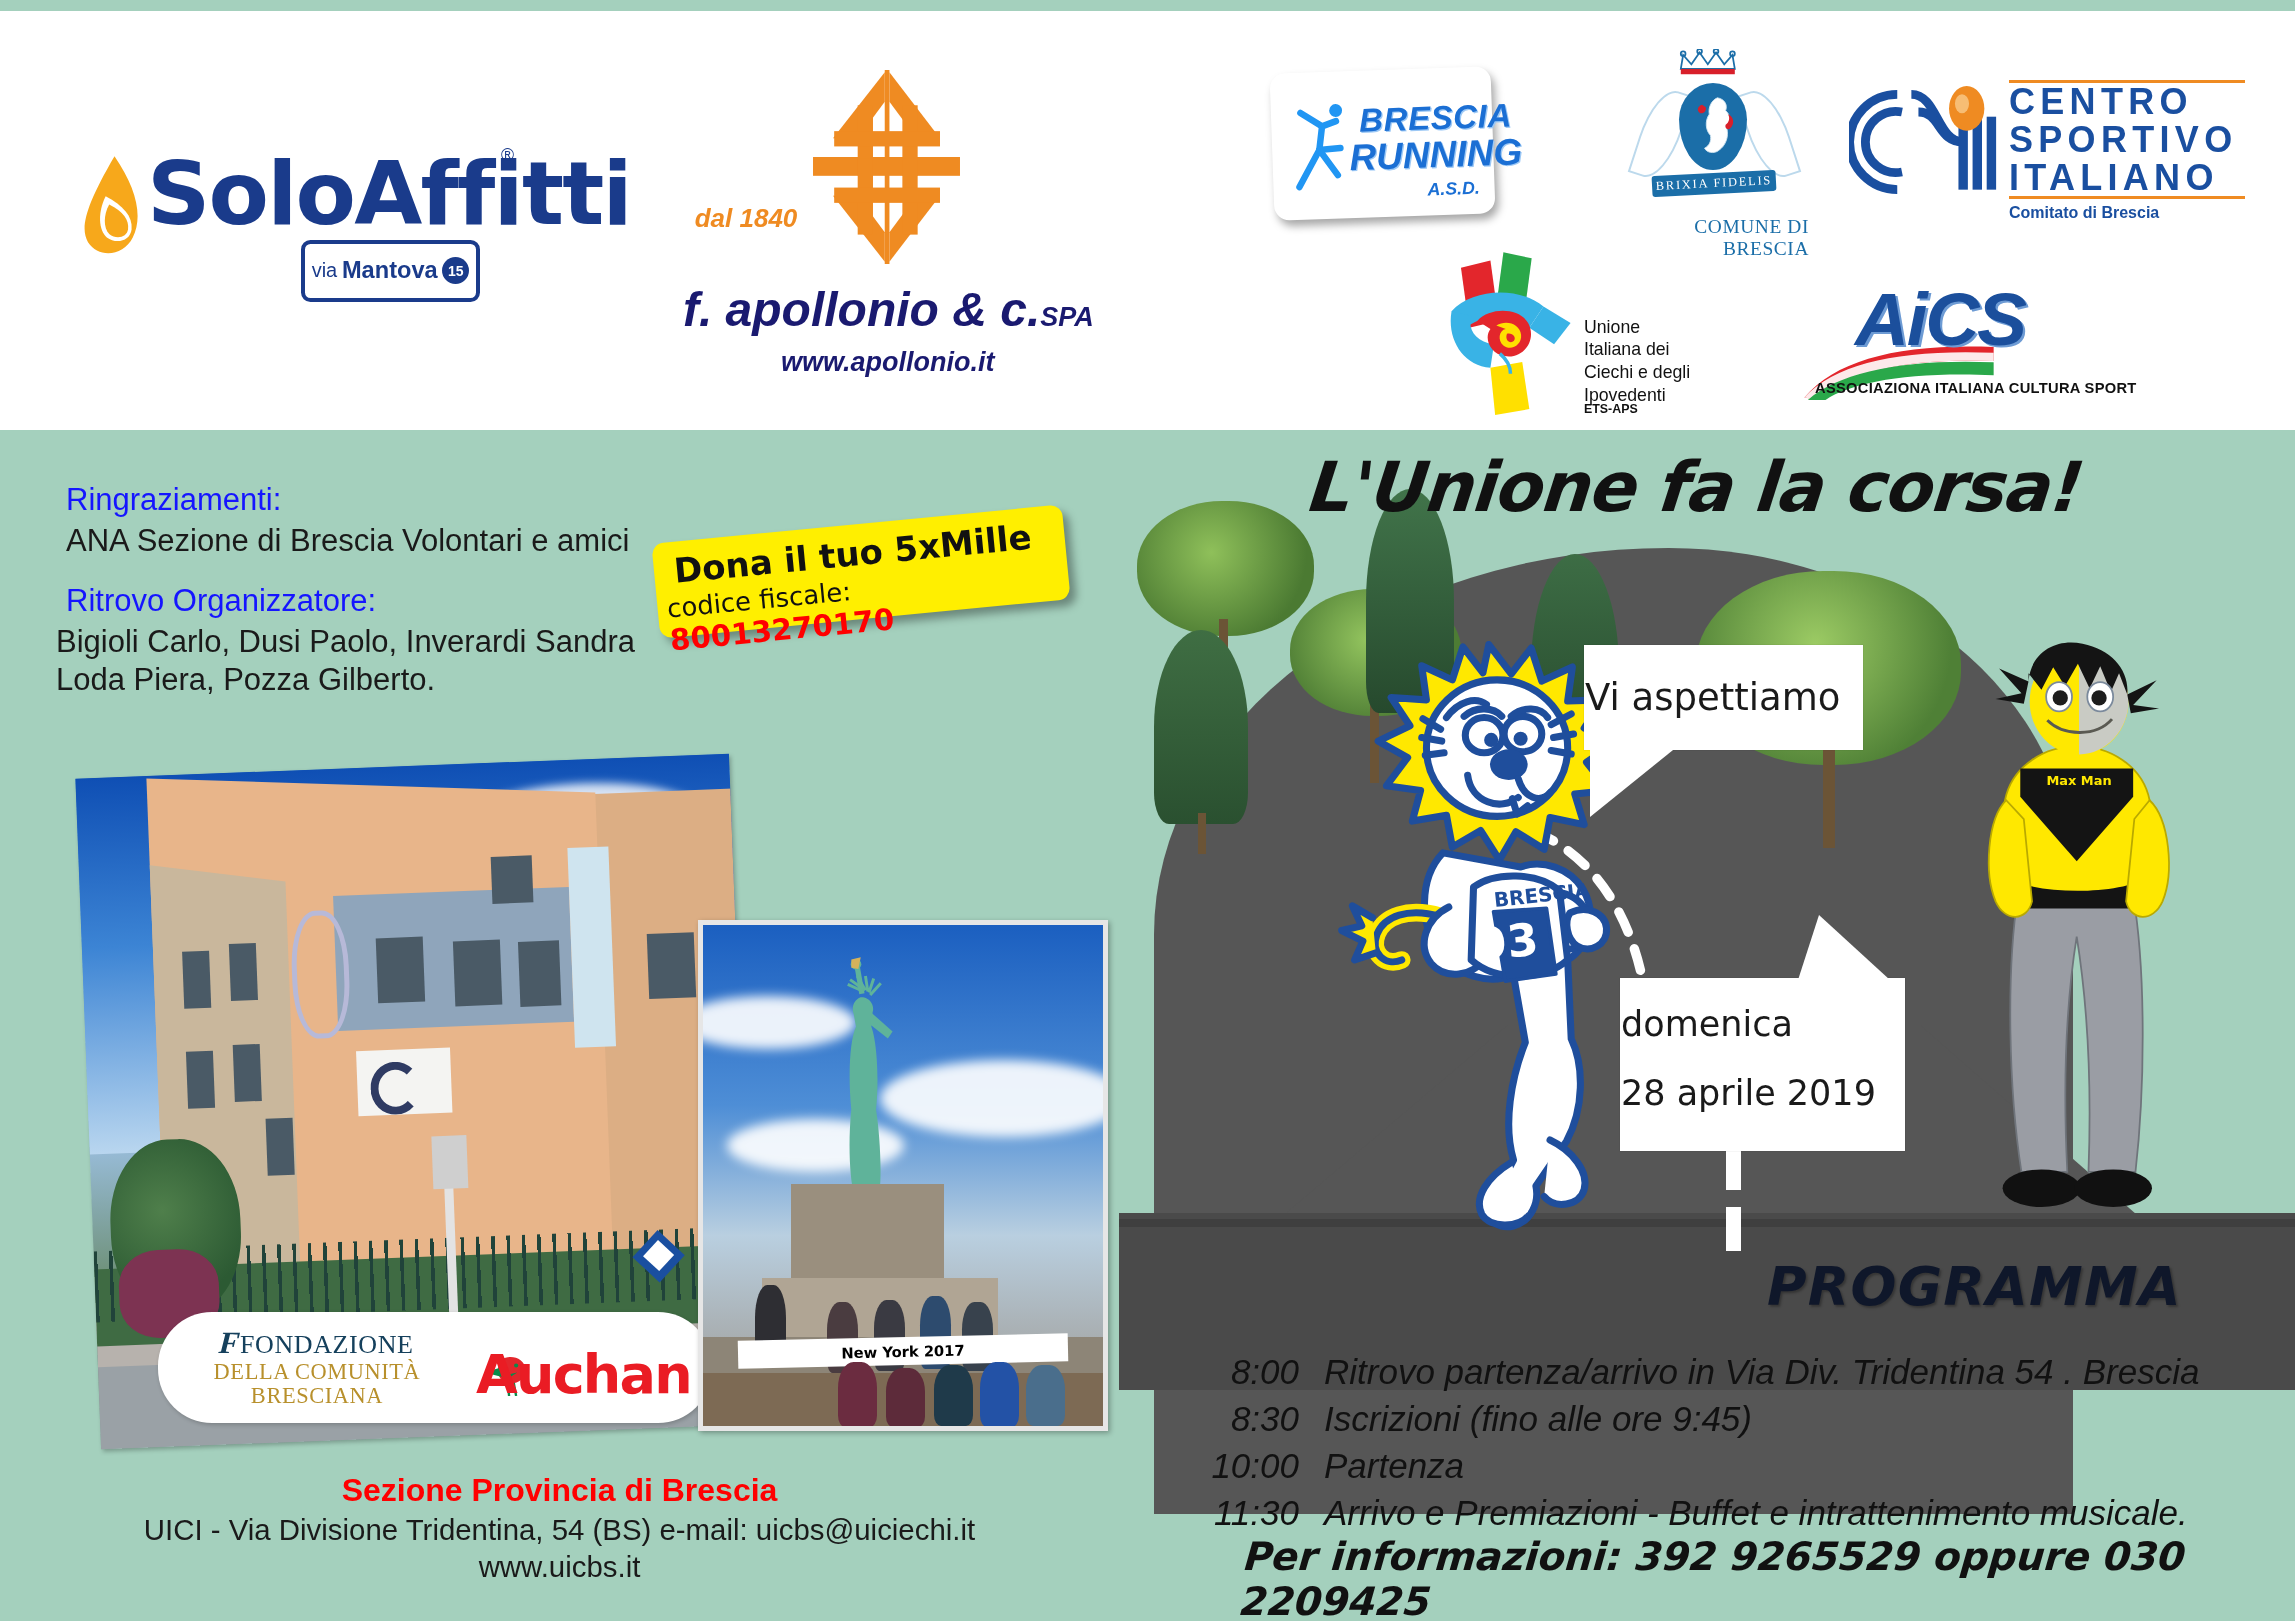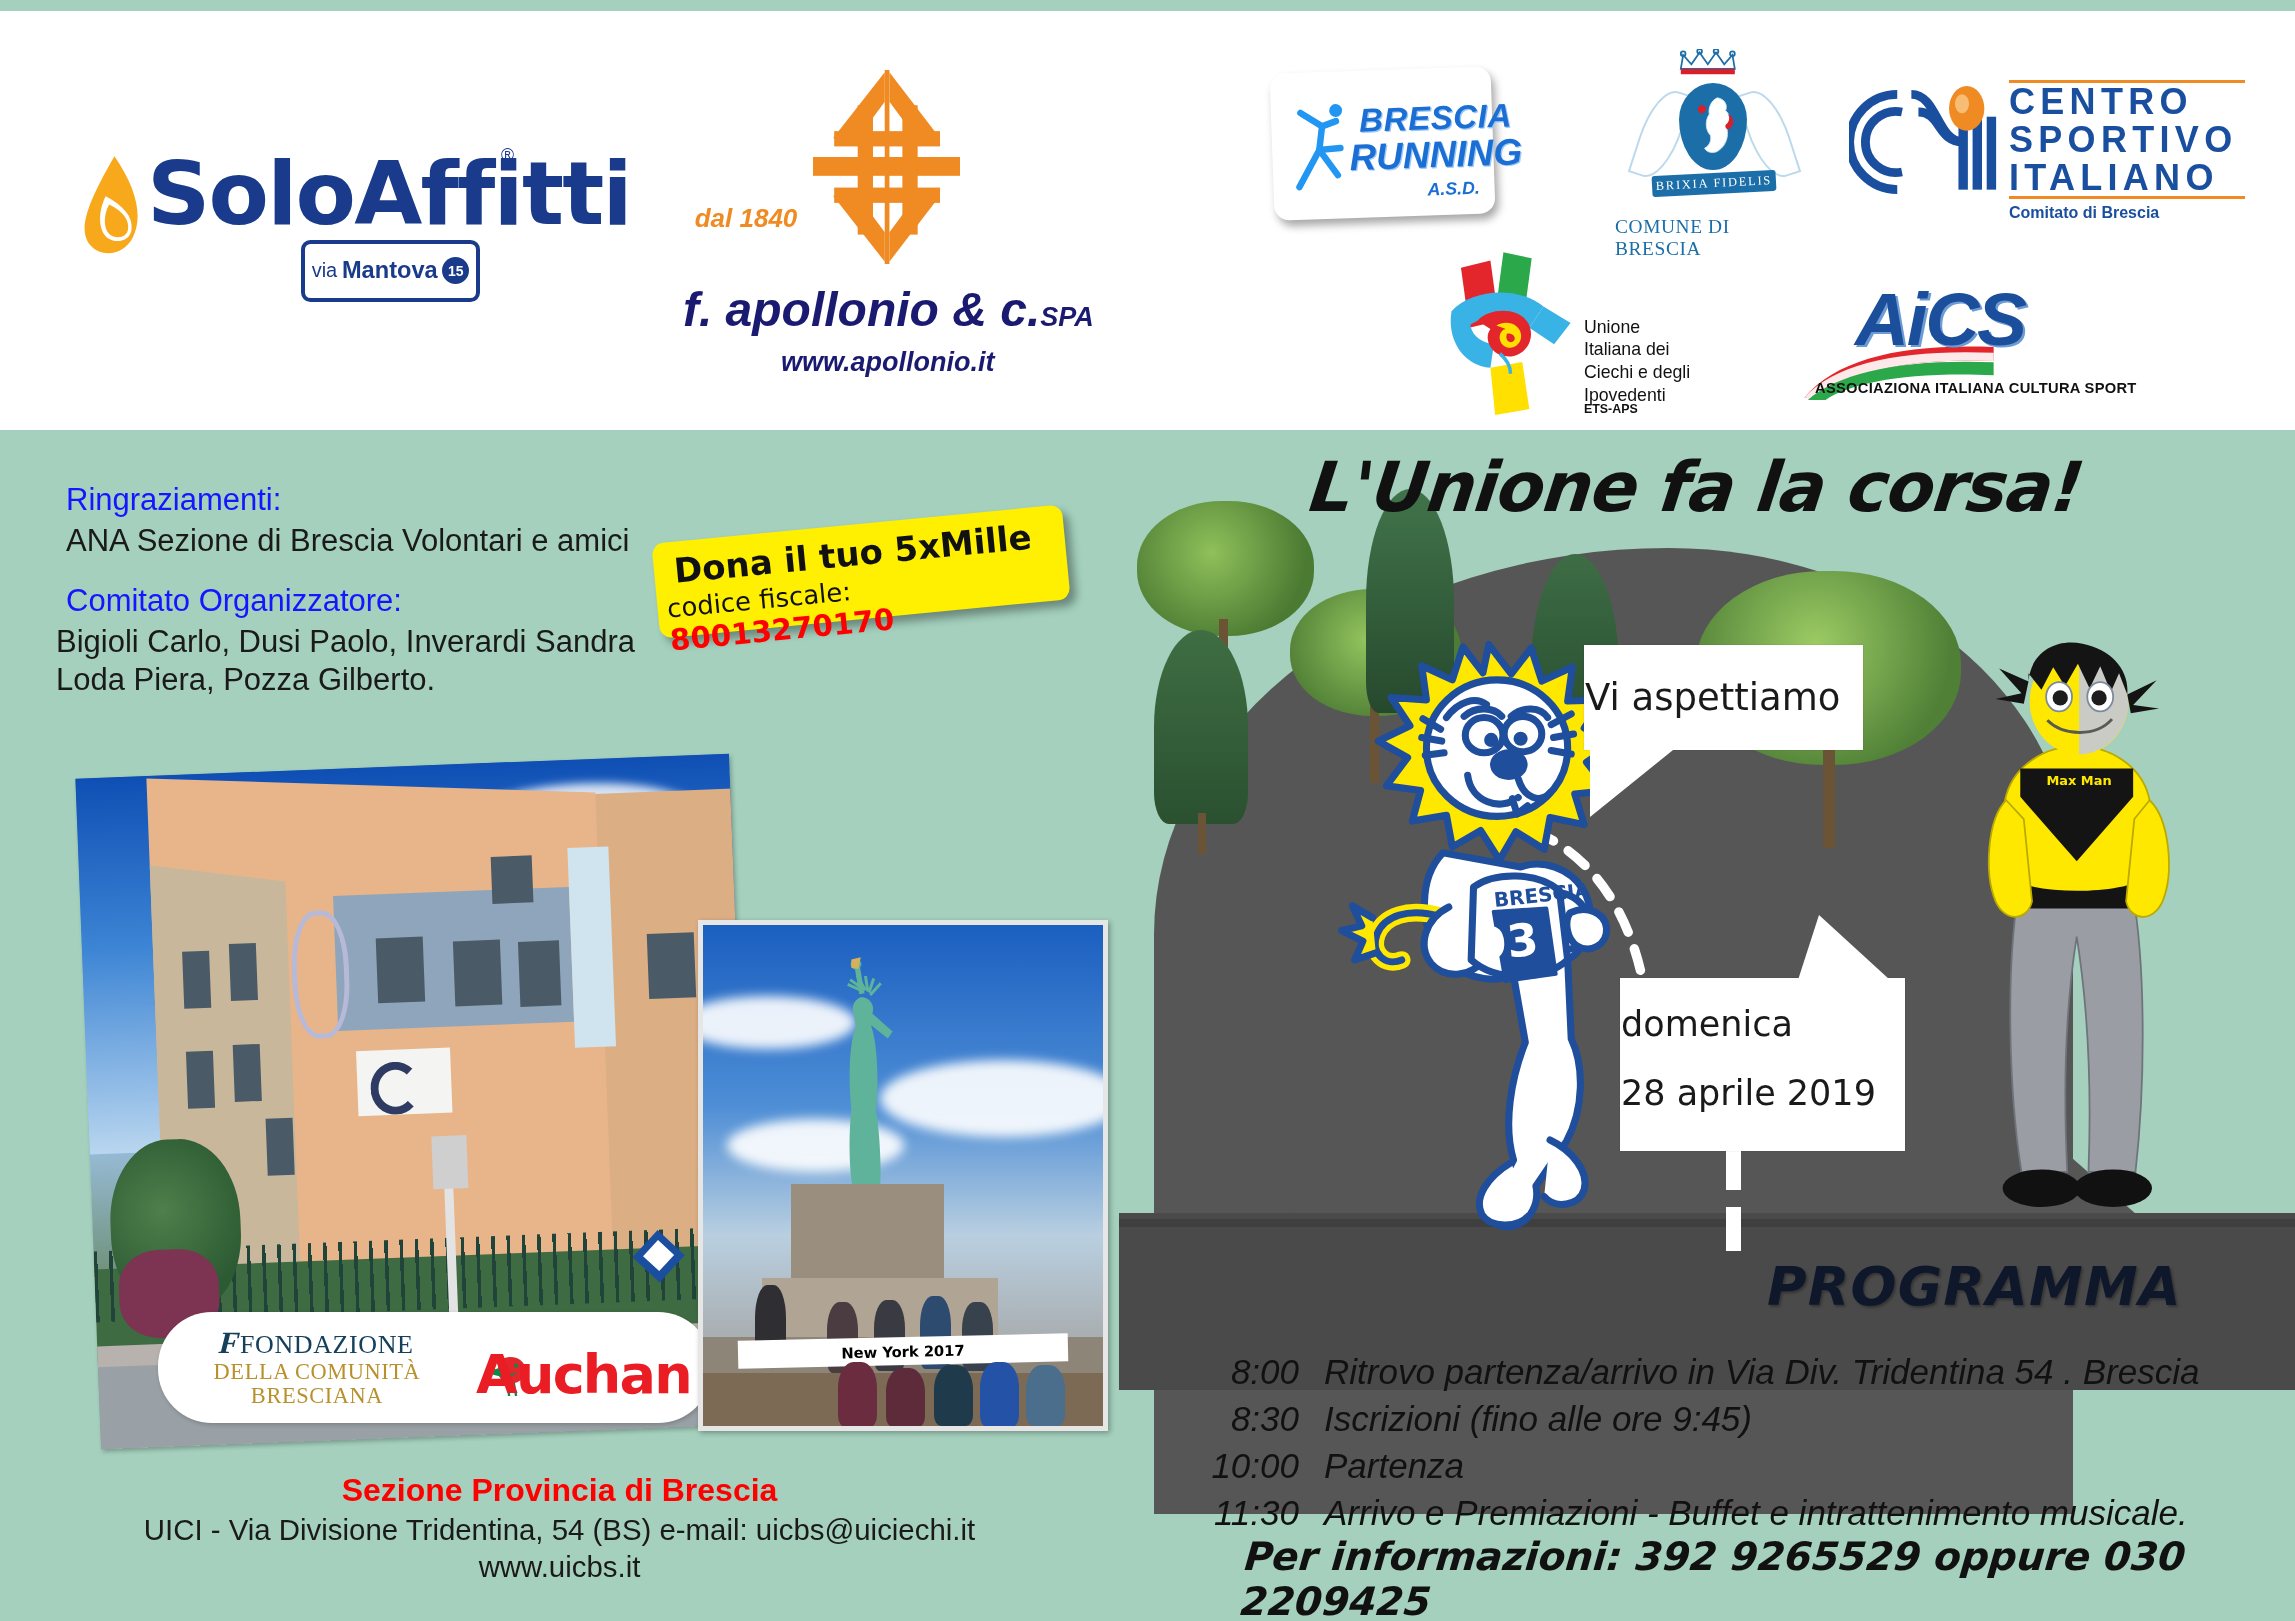--- a/index.html
+++ b/index.html
@@ -57,21 +57,21 @@
   .cb-wrap{position:absolute;left:1615px;top:35px;width:194px;height:200px;}
   .cb-crown{position:absolute;left:62px;top:3.5px;width:71px;height:27px;}
   .cb-shield{position:absolute;left:64px;top:37px;width:68px;height:87px;
     background:#1b6ea8;border-radius:50% 50% 50% 50%/42% 42% 58% 58%;}
   .cb-lion{position:absolute;left:79px;top:48px;width:41px;height:65px;}
   .cb-ribbon{position:absolute;left:37px;top:127px;width:124px;height:21px;
     background:#1b6ea8;border-radius:2.9px;transform:rotate(-3deg);
     display:flex;align-items:center;justify-content:center;}
   .cb-ribbon span{color:#fff;font-size:12.4px;font-family:"Liberation Serif",serif;
     letter-spacing:1.8px;}
-  .cb-cap{position:absolute;left:0;top:170px;width:194px;text-align:left;
+  .cb-cap{position:absolute;left:0;top:170px;width:194px;text-align:right;
     font-size:19.4px;color:#1b6ea8;font-family:"Liberation Serif",serif;letter-spacing:0.6px;}
   .cb-leaf{position:absolute;top:42px;width:35px;height:88px;
     border:2.4px solid #bcd9ec;border-radius:60% 0 60% 0;}
 
   
   .csi-wrap{position:absolute;left:1849px;top:59px;width:400px;height:147px;}
   .csi-mark{position:absolute;left:0;top:16.5px;width:153px;height:112px;}
   .csi-txt{position:absolute;left:160px;top:10.6px;width:236px;}
   .csi-rule{height:2.9px;background:#ef8b22;width:100%;}
   .csi-line{font-size:36px;font-weight:bold;color:#1a4fa0;letter-spacing:5.3px;line-height:1.05;}
@@ -390,21 +390,21 @@
         <path d="M4 96 C 60 36 170 14 326 20 L326 34 C 180 28 78 52 30 100 Z" fill="#ffffff" opacity=".9"></path>
         <path d="M10 100 C 66 52 172 30 326 36 L326 58 C 180 52 86 70 40 100 Z" fill="#2aa84a"></path>
       </svg>
       <div class="aics-txt">AiCS</div>
       <div class="aics-cap">ASSOCIAZIONA ITALIANA CULTURA SPORT</div>
     </div>
   </div>
 
   <div id="thanks-title" class="lbl-blue">Ringraziamenti:</div>
   <div id="thanks-body" class="txt-black">ANA Sezione di Brescia Volontari e amici</div>
-  <div id="comm-title" class="lbl-blue">Comitato Organizzatore:</div>
+  <div id="comm-title" class="lbl-blue">Ritrovo Organizzatore:</div>
   <div id="comm-body">
     <div class="txt-black">Bigioli Carlo, Dusi Paolo, Inverardi Sandra</div>
     <div class="txt-black">Loda Piera, Pozza Gilberto.</div>
   </div>
 
   <div id="sticker">
     <div class="l1">Dona il tuo 5xMille</div>
     <div class="l2">
       <span>codice fiscale:</span>
       <span class="cf">80013270170</span>

